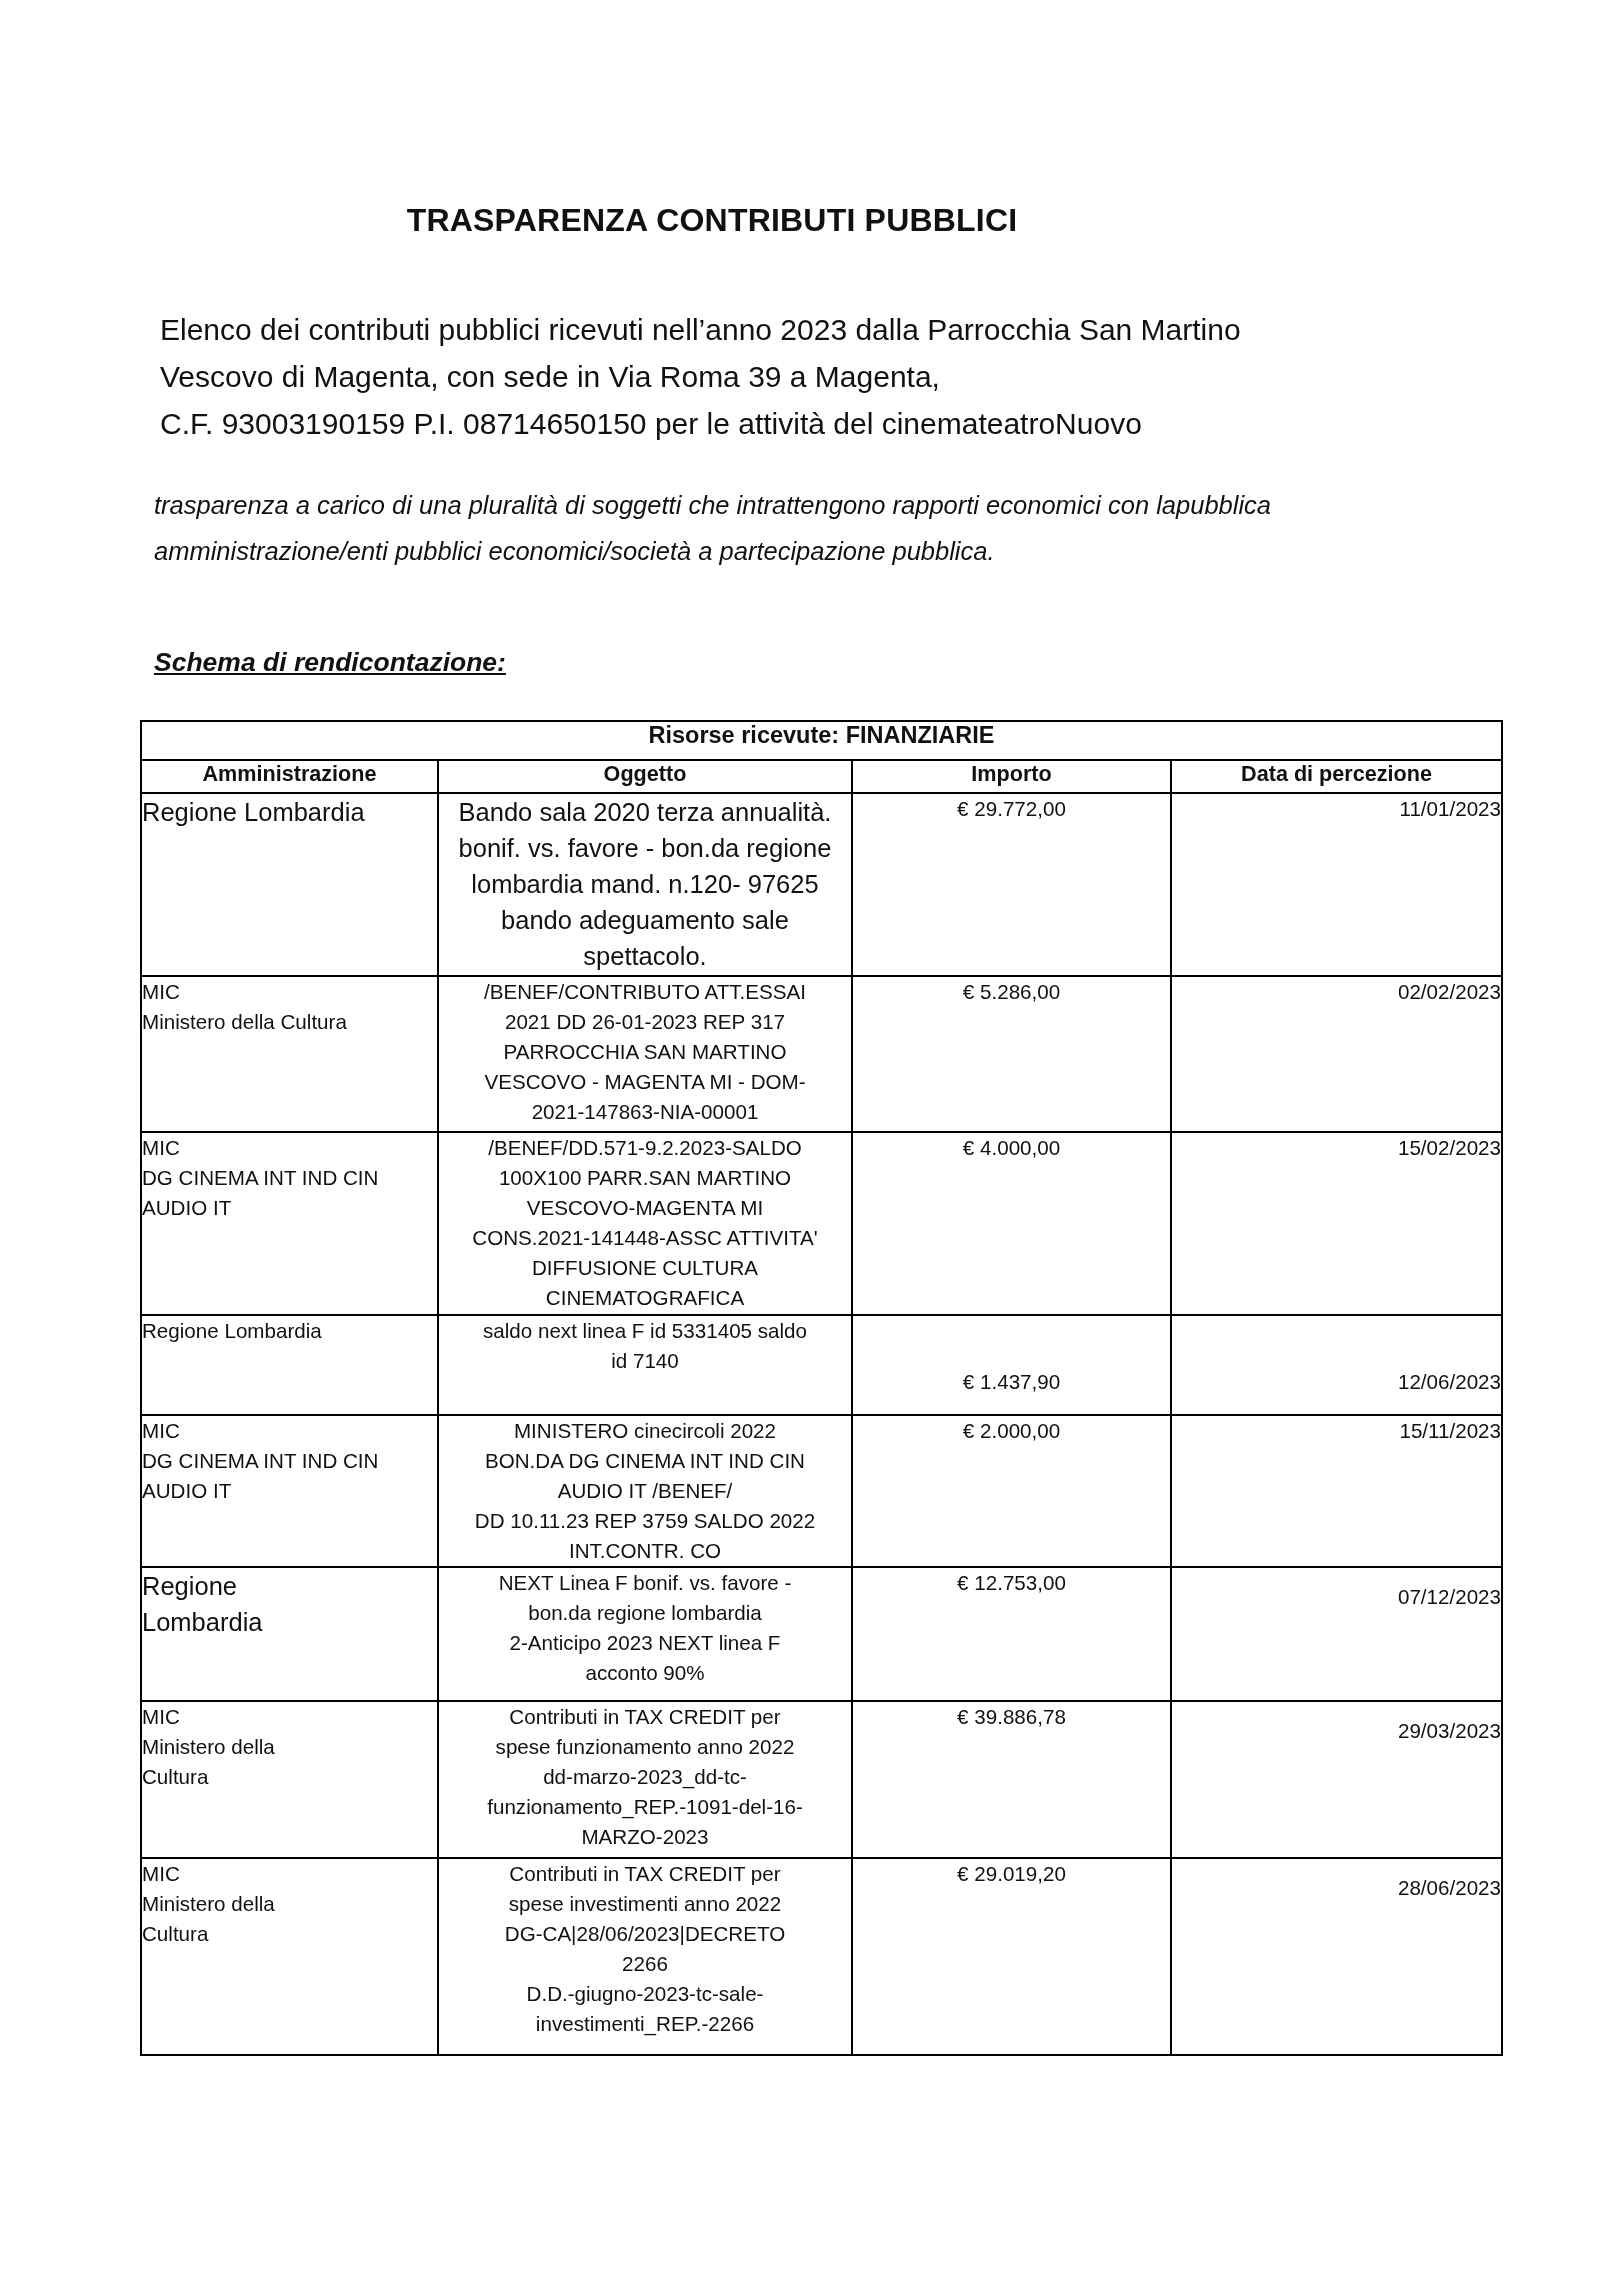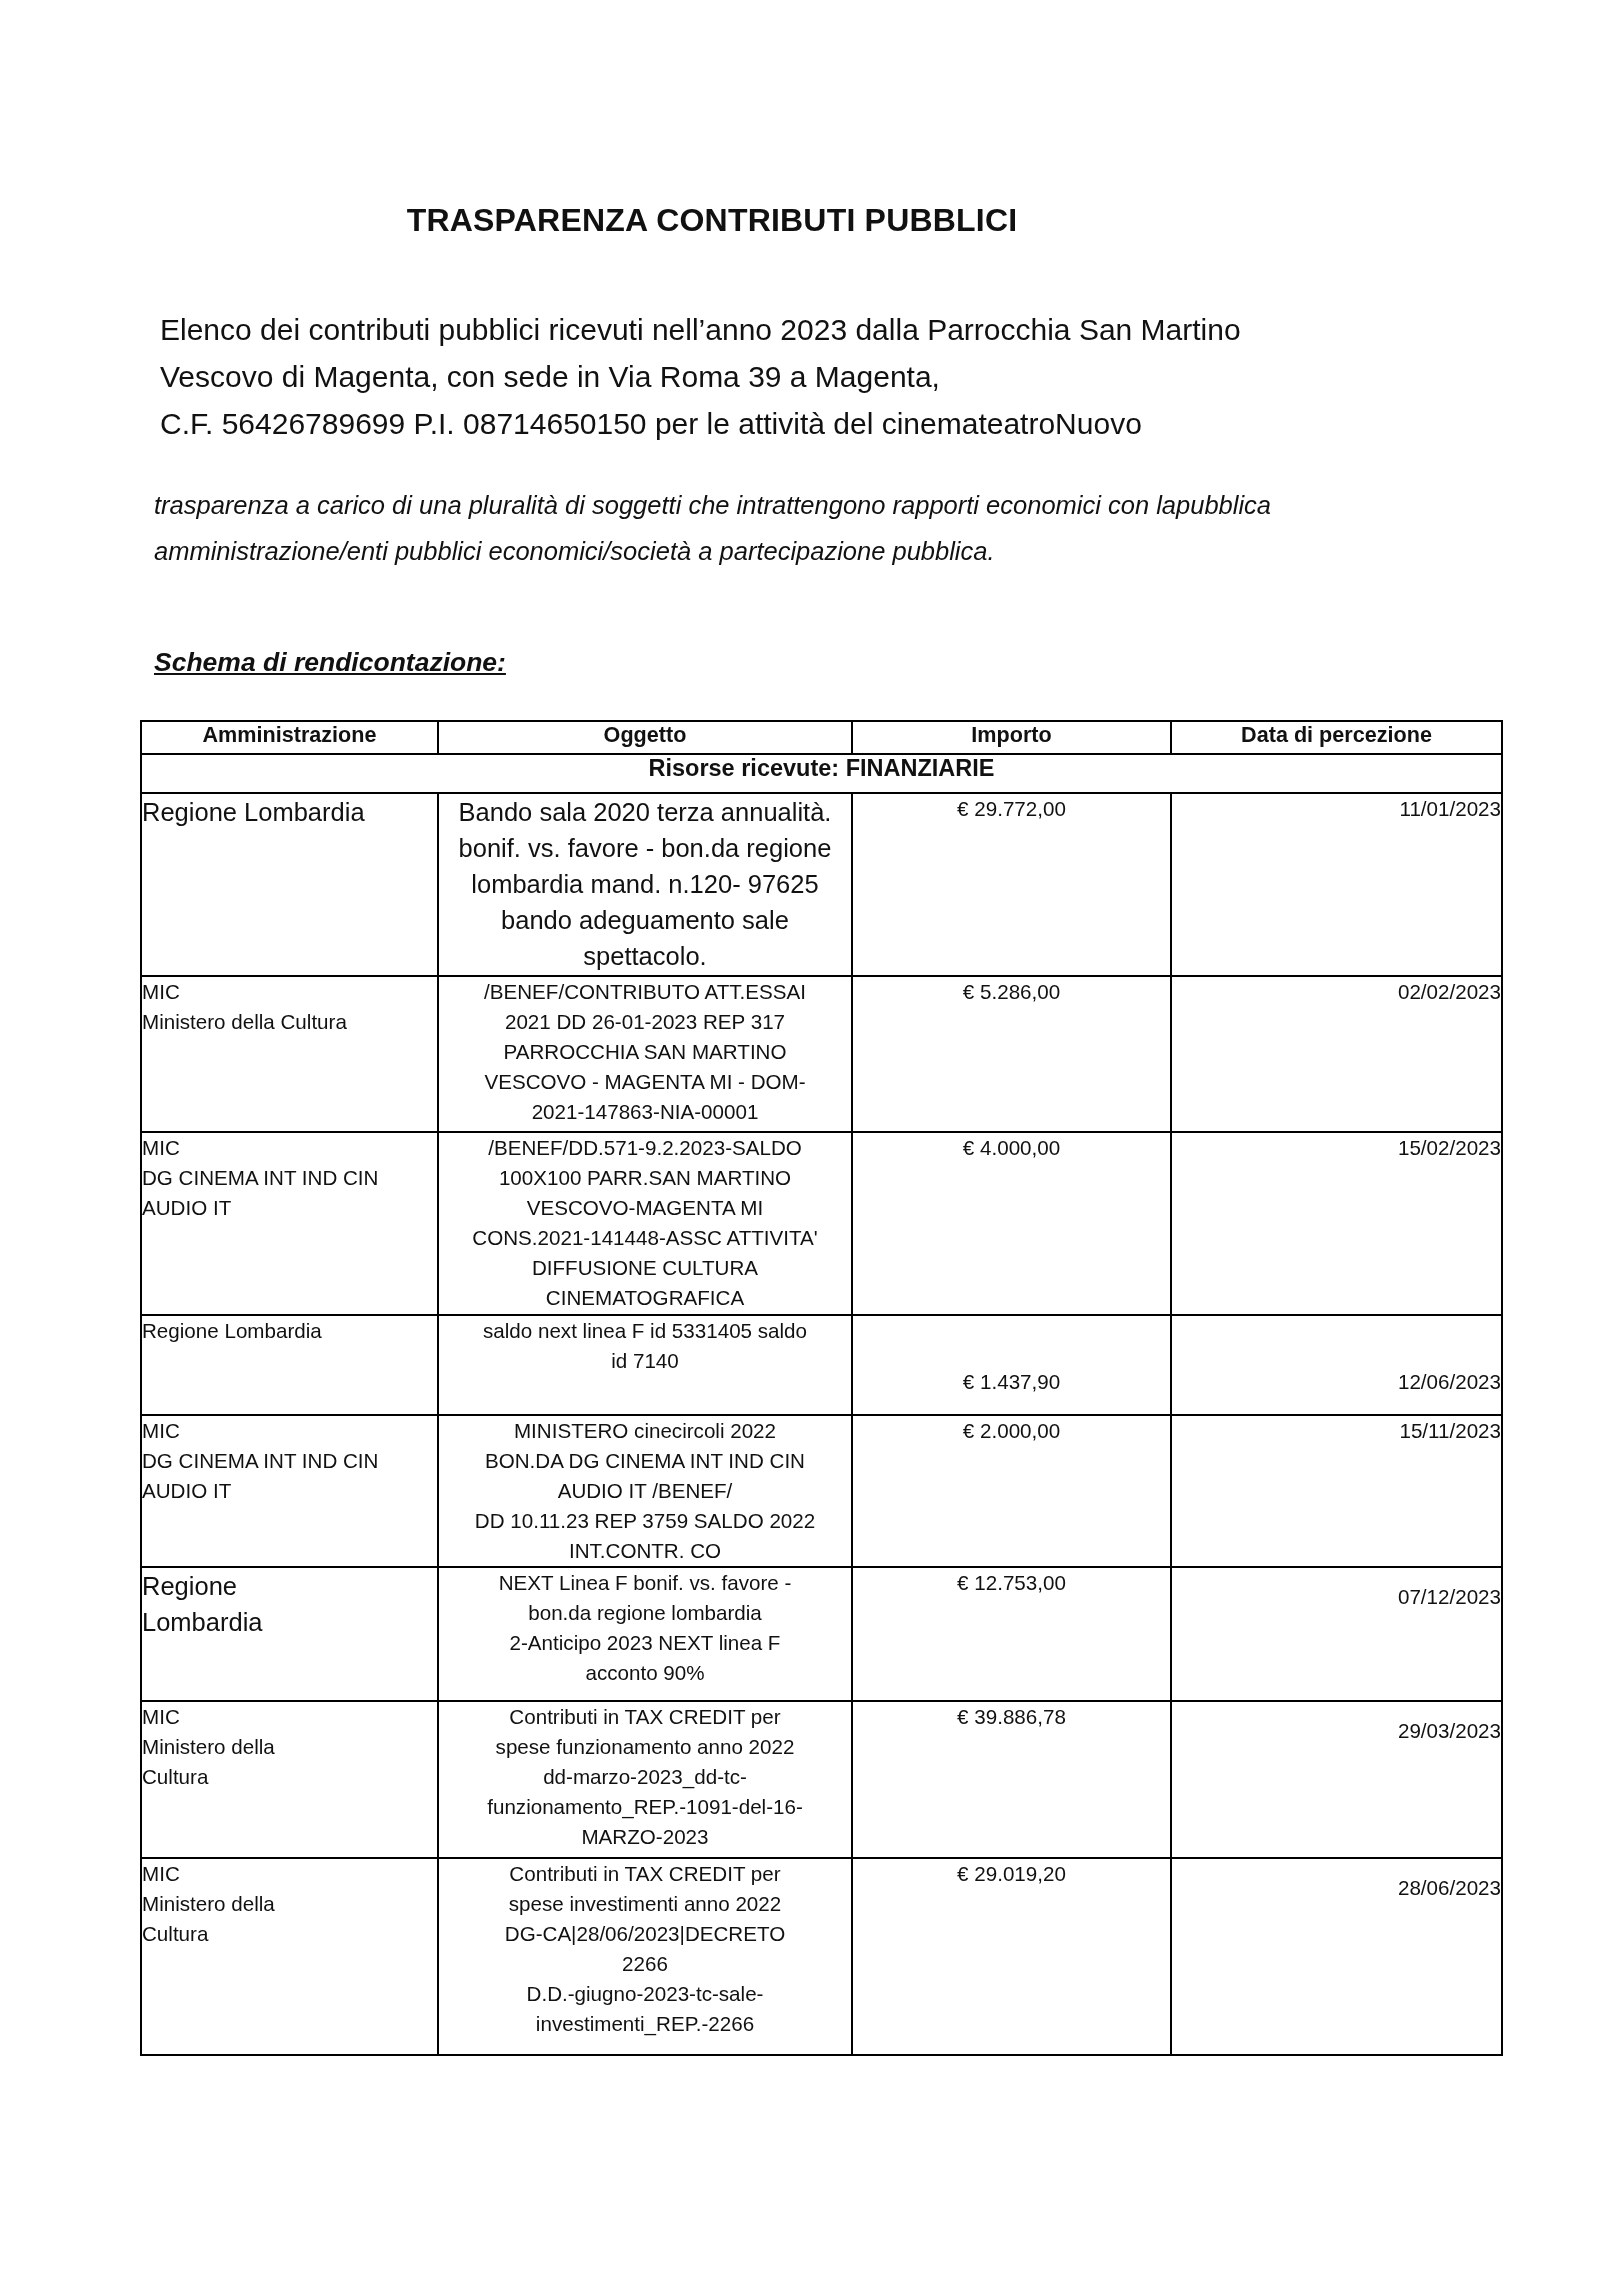--- a/index.html
+++ b/index.html
@@ -29,46 +29,46 @@
   b { font-weight:normal; }
 </style>
 </head>
 <body>
 
 <div class="title">TRASPARENZA CONTRIBUTI PUBBLICI</div>
 
 <div class="intro">
   <div>Elenco dei contributi pubblici ricevuti nell’anno 2023 dalla Parrocchia San Martino</div>
   <div>Vescovo di Magenta, con sede in Via Roma 39 a Magenta,</div>
-  <div>C.F. 56426789699  P.I. 08714650150 per le attività del cinemateatroNuovo</div>
+  <div>C.F. 93003190159  P.I. 08714650150 per le attività del cinemateatroNuovo</div>
 </div>
 
 <div class="legal">
   <div>trasparenza a carico di una pluralità di soggetti che intrattengono rapporti economici con lapubblica</div>
   <div>amministrazione/enti pubblici economici/società a partecipazione pubblica.</div>
 </div>
 
 <div class="schema">Schema di rendicontazione:</div>
 
 <table class="grid">
   <colgroup>
     <col style="width:297px">
       <col style="width:414px">
       <col style="width:319px">
       <col style="width:331px">
   </colgroup>
   <thead>
     <tr>
+      <th class="caption" colspan="4">Risorse ricevute:  FINANZIARIE</th>
+    </tr>
+    <tr>
       <th class="col">Amministrazione</th>
       <th class="col">Oggetto</th>
       <th class="col">Importo</th>
       <th class="col">Data di percezione</th>
-    </tr>
-    <tr>
-      <th class="caption" colspan="4">Risorse ricevute:  FINANZIARIE</th>
     </tr>
   </thead>
   <tbody id="tbody">
       <tr style="height: 183px;">
         <td class="admin">
           <span class="line big">Regione Lombardia</span>
         </td>
         <td class="obj">
           <span class="line big">Bando sala 2020 terza annualità.</span>
           <span class="line big">bonif. vs. favore - bon.da regione</span>

